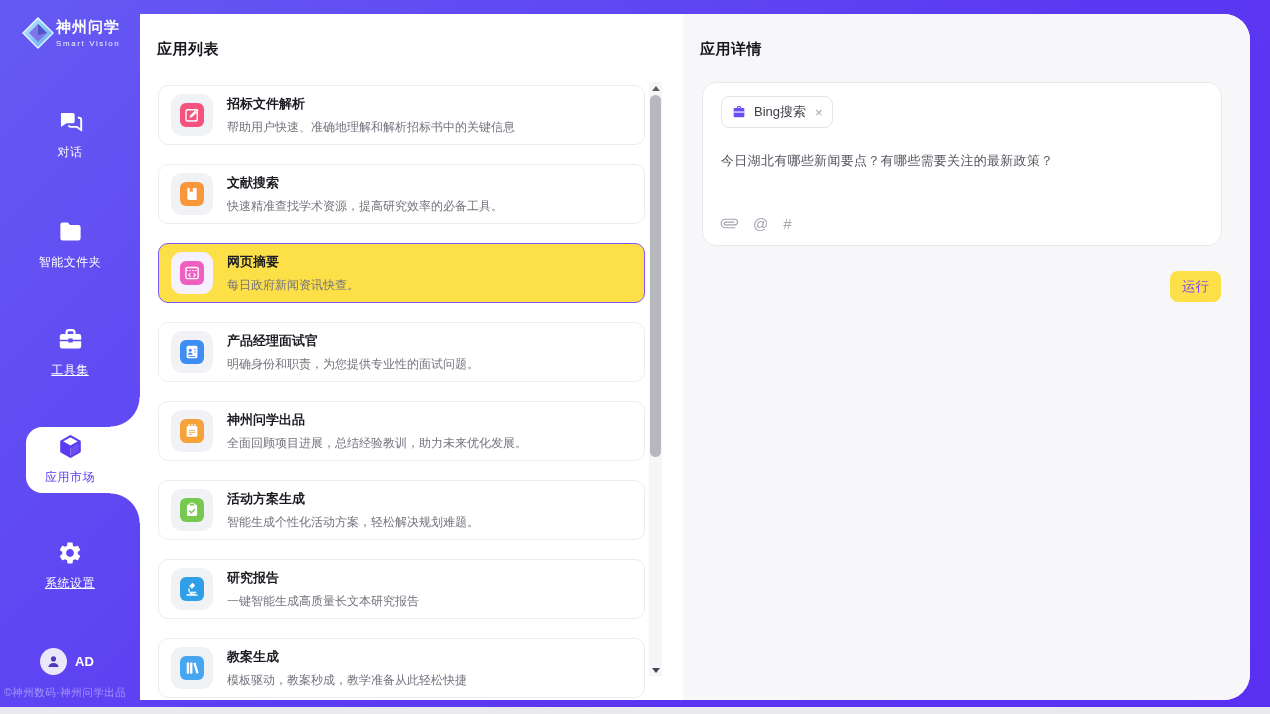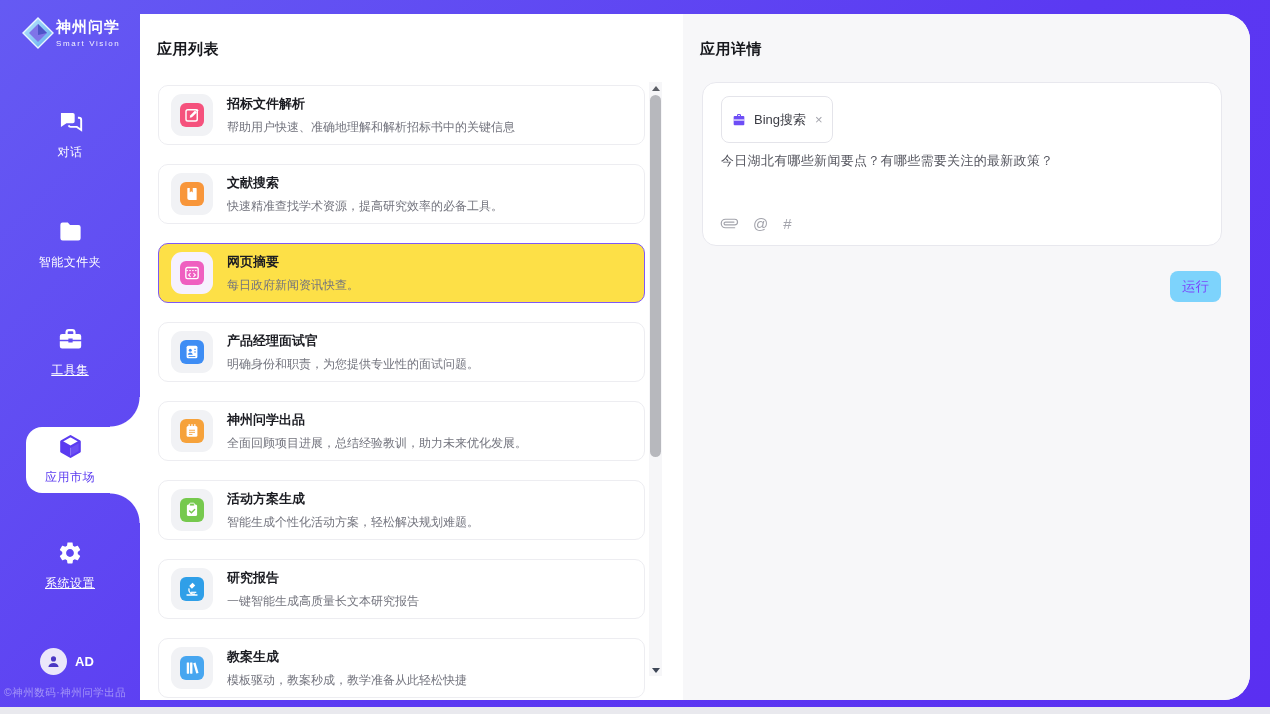--- a/index.html
+++ b/index.html
@@ -56,30 +56,30 @@
   .sb-arrow{position:absolute;left:0;width:13px;height:12px;display:flex;align-items:center;justify-content:center;cursor:pointer;}
   .sb-up{top:0;} .sb-down{bottom:0;}
   .tri-up{width:0;height:0;border-left:4px solid transparent;border-right:4px solid transparent;border-bottom:5px solid #5c5f66;}
   .tri-down{width:0;height:0;border-left:4px solid transparent;border-right:4px solid transparent;border-top:5px solid #3e4757;}
   .sb-thumb{position:absolute;left:1px;top:13px;width:11px;height:362px;background:#b7b8bd;border-radius:6px;cursor:pointer;}
 
   
   .detail-panel{position:relative;flex:1;height:100%;background:#f7f7f9;}
   .input-card{position:absolute;top:68px;left:19px;width:520px;height:164px;background:#fff;
     border:1px solid #e8e8ee;border-radius:14px;}
-  .tool-tag{position:absolute;top:13px;left:18px;height:47px;display:inline-flex;align-items:center;gap:7px;
+  .tool-tag{position:absolute;top:13px;left:18px;height:32px;display:inline-flex;align-items:center;gap:7px;
     padding:0 9px;border:1px solid #e4e4ea;border-radius:8px;background:#fff;cursor:pointer;}
   .tool-tag-label{font-size:13px;color:#3c3d45;}
   .tag-close{font-size:13px;color:#a3a4ac;margin-left:2px;cursor:pointer;line-height:1;}
   .prompt-text{position:absolute;top:69px;left:18px;right:18px;font-size:13px;color:#55565f;letter-spacing:.3px;cursor:text;}
   .input-icons{position:absolute;left:18px;bottom:13px;display:flex;align-items:center;gap:15px;color:#a3a4ac;}
   .input-icons .txt-icon{font-size:15px;color:#a3a4ac;cursor:pointer;}
   .clip-wrap{display:inline-block;transform:rotate(45deg);line-height:0;cursor:pointer;}
   .run-btn{position:absolute;top:257px;right:29px;width:51px;height:31px;border:none;border-radius:8px;
-    background:#7dd3fc;color:#7b46fb;font-size:13.5px;font-family:inherit;cursor:pointer;}
+    background:#fde047;color:#7b46fb;font-size:13.5px;font-family:inherit;cursor:pointer;}
 </style>
 </head>
 <body>
 
 <div class="sidebar">
   <div class="logo">
     <span style="line-height:0;">
       <svg width="36" height="36" viewBox="0 0 36 36">
         <defs>
           <linearGradient id="dg" x1="0" y1="0" x2="1" y2="1">

